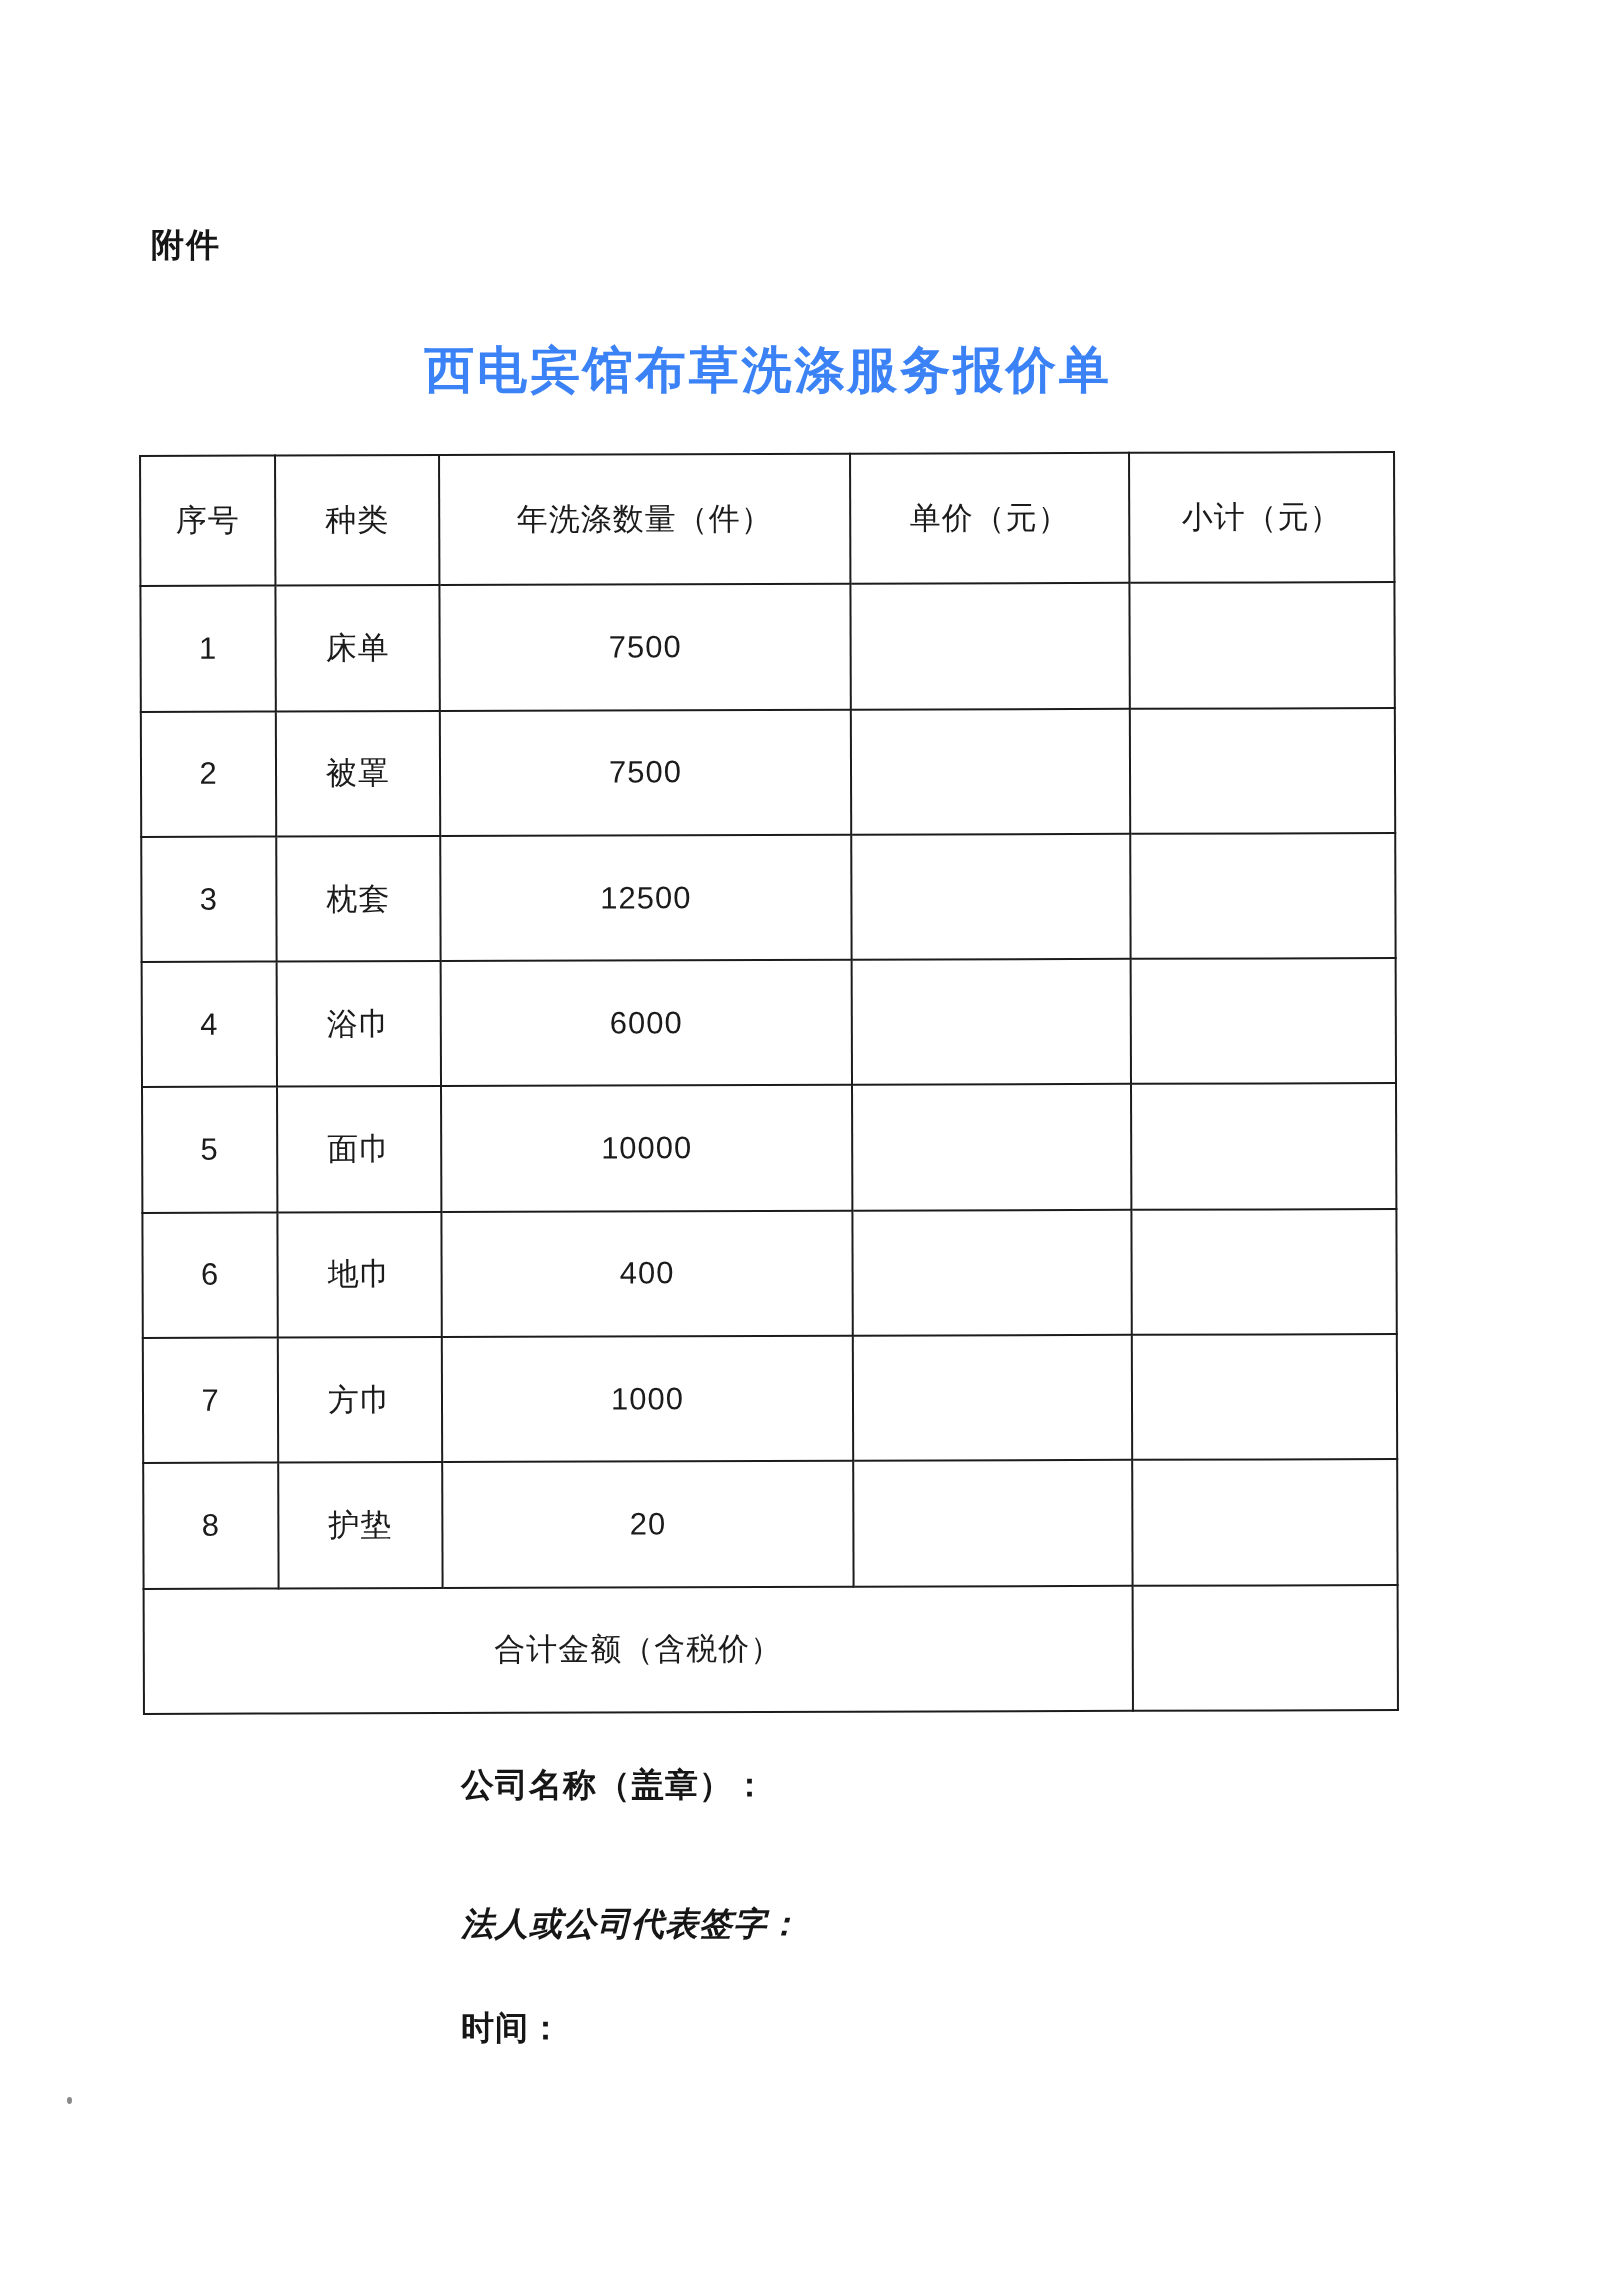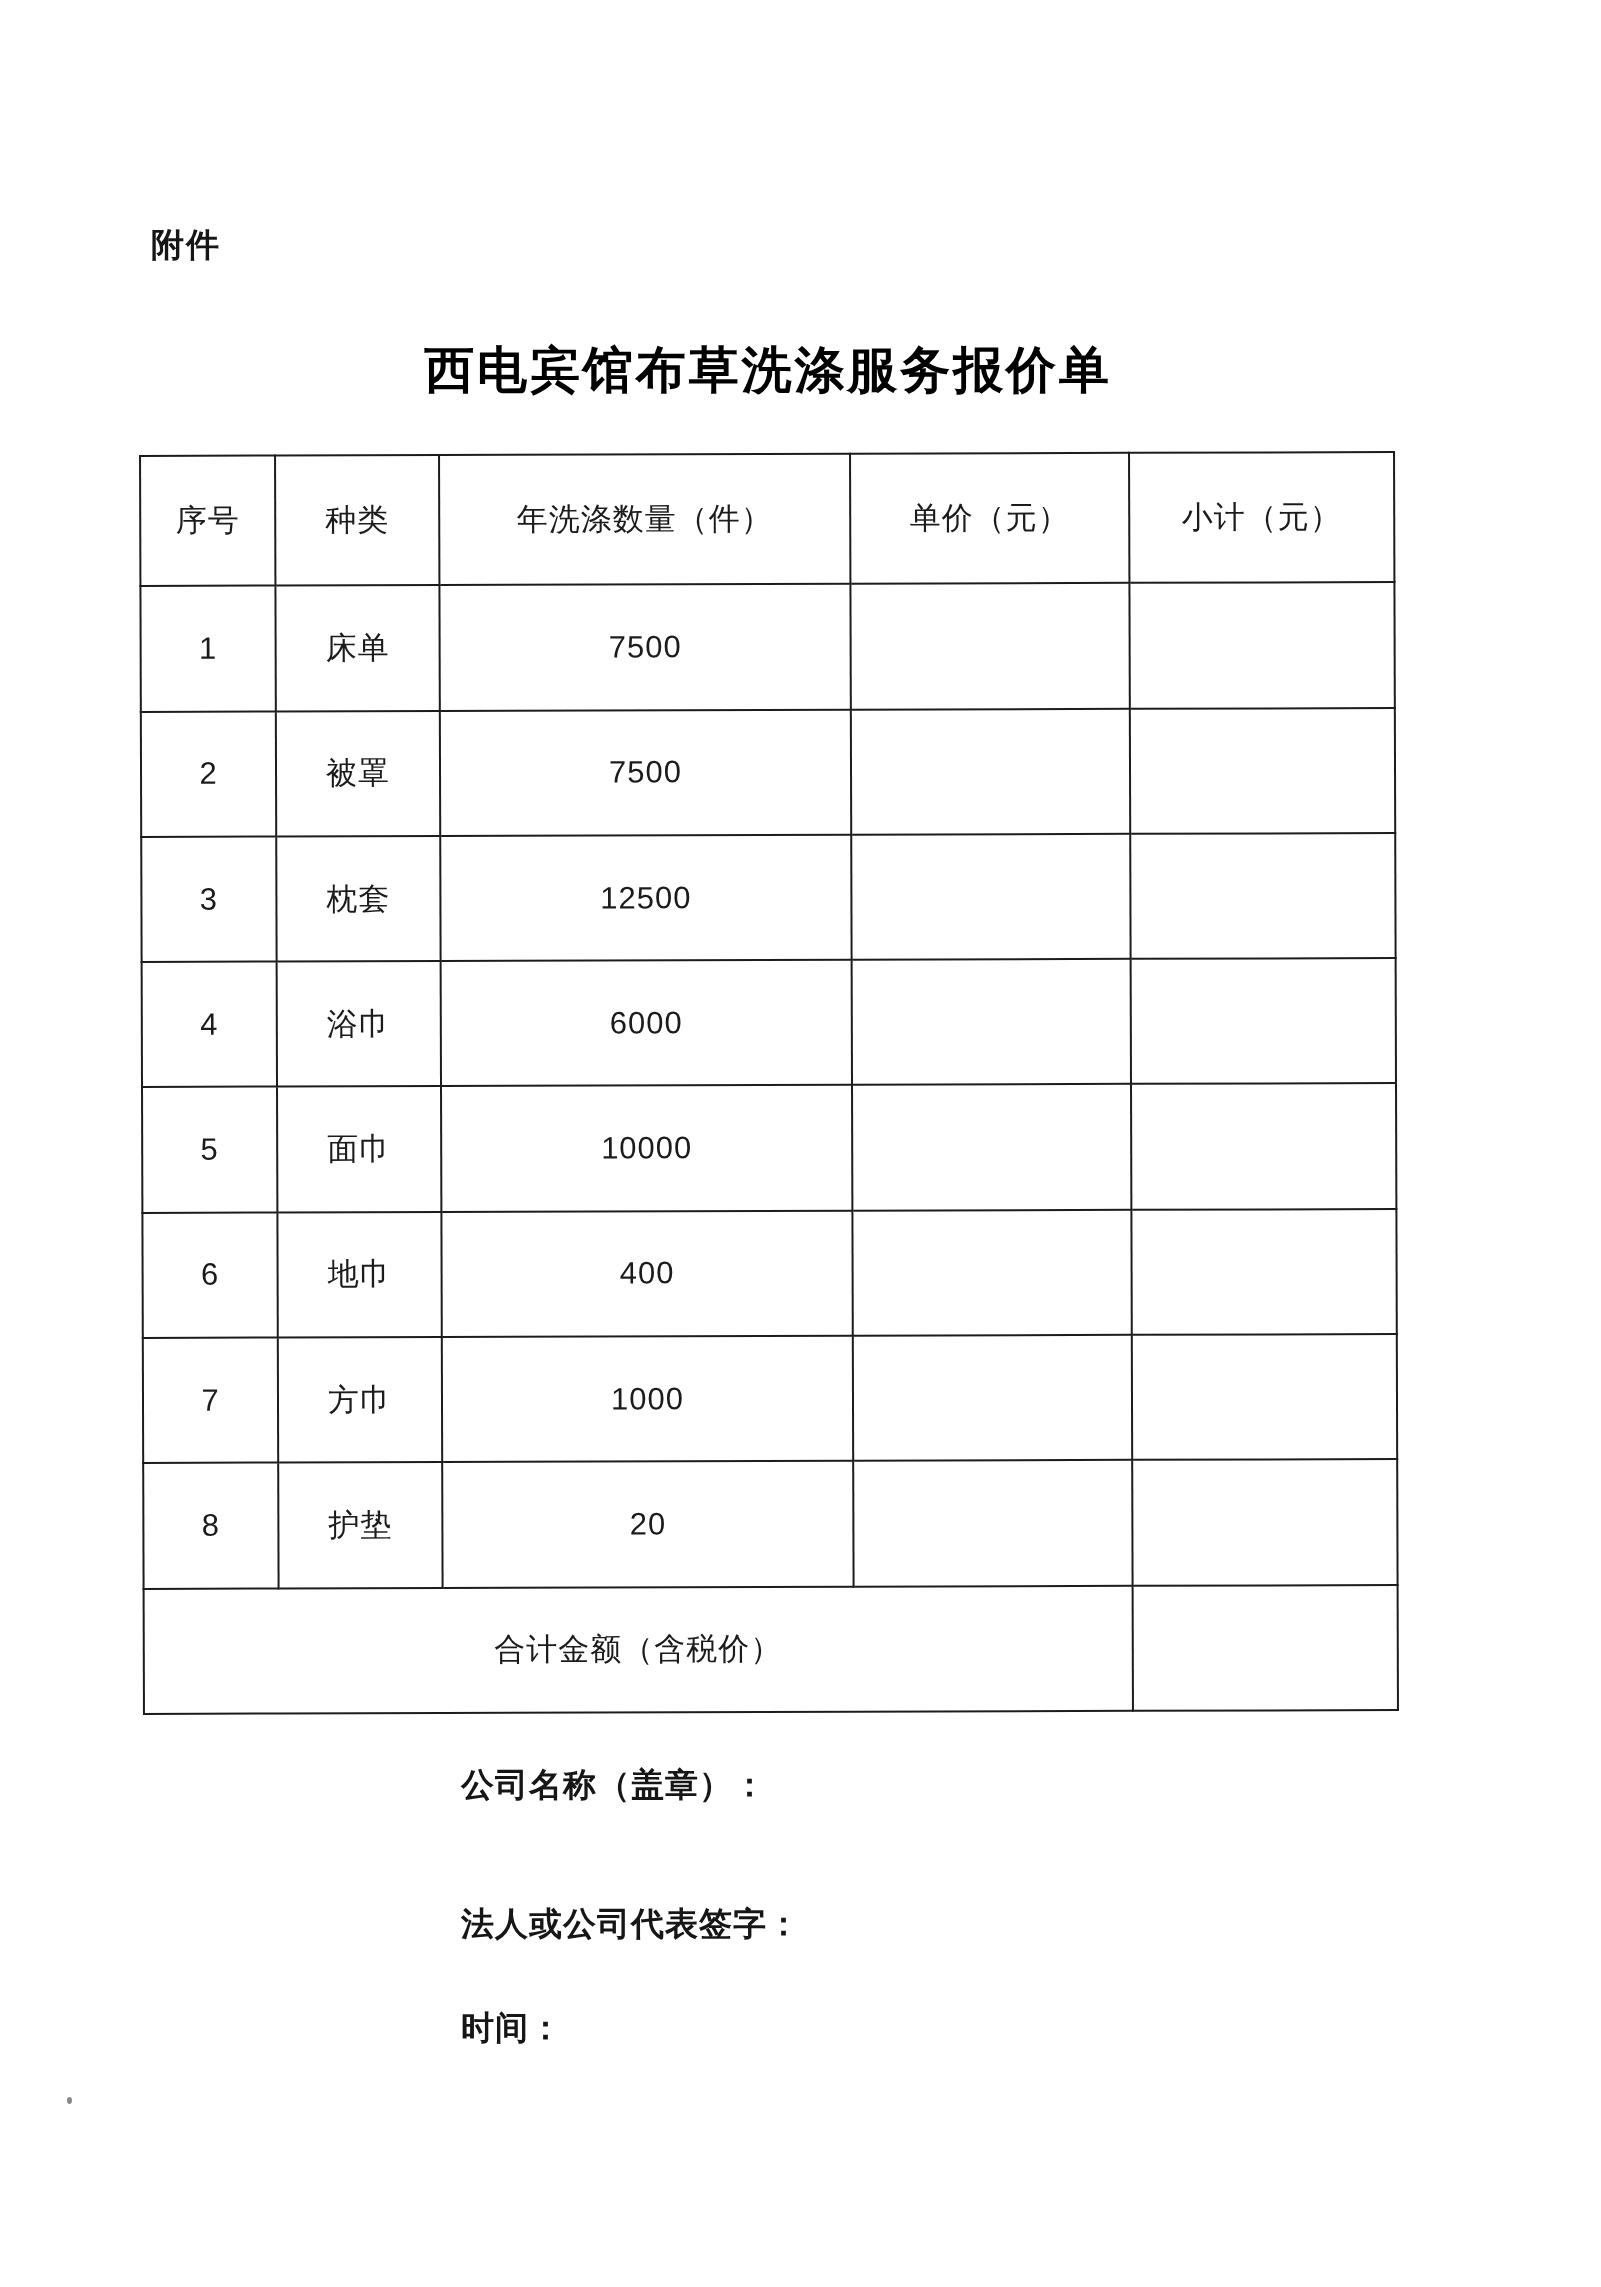--- a/index.html
+++ b/index.html
@@ -28,21 +28,21 @@
   }
   .doc-title {
     position: absolute;
     left: 141px;
     top: 337px;
     width: 1254px;
     text-align: center;
     font-size: 50px;
     font-weight: 700;
     letter-spacing: 2.9px;
-    color: #000000;
+    color: #3b82f6;
     white-space: nowrap;
   }
   table.quote {
     position: absolute;
     left: 141px;
     top: 453px;
     width: 1254px;
     height: 1260px;
     border-collapse: collapse;
     table-layout: fixed;
@@ -72,21 +72,21 @@
   .footer-line {
     position: absolute;
     left: 461px;
     font-size: 33px;
     font-weight: 700;
     letter-spacing: 1px;
     color: #161616;
     white-space: nowrap;
   }
   .footer-company        { top: 1763px; }
-  .footer-representative { top: 1902px; }
+  .footer-representative { top: 1902px; font-style: italic; }
   .footer-time           { top: 2006px; }
   .scan-dot {
     position: absolute;
     left: 67px;
     top: 2097px;
     width: 4.9px;
     height: 6.9px;
     background: #4a4a4a;
     border-radius: 50%;
     opacity: 0.65;

